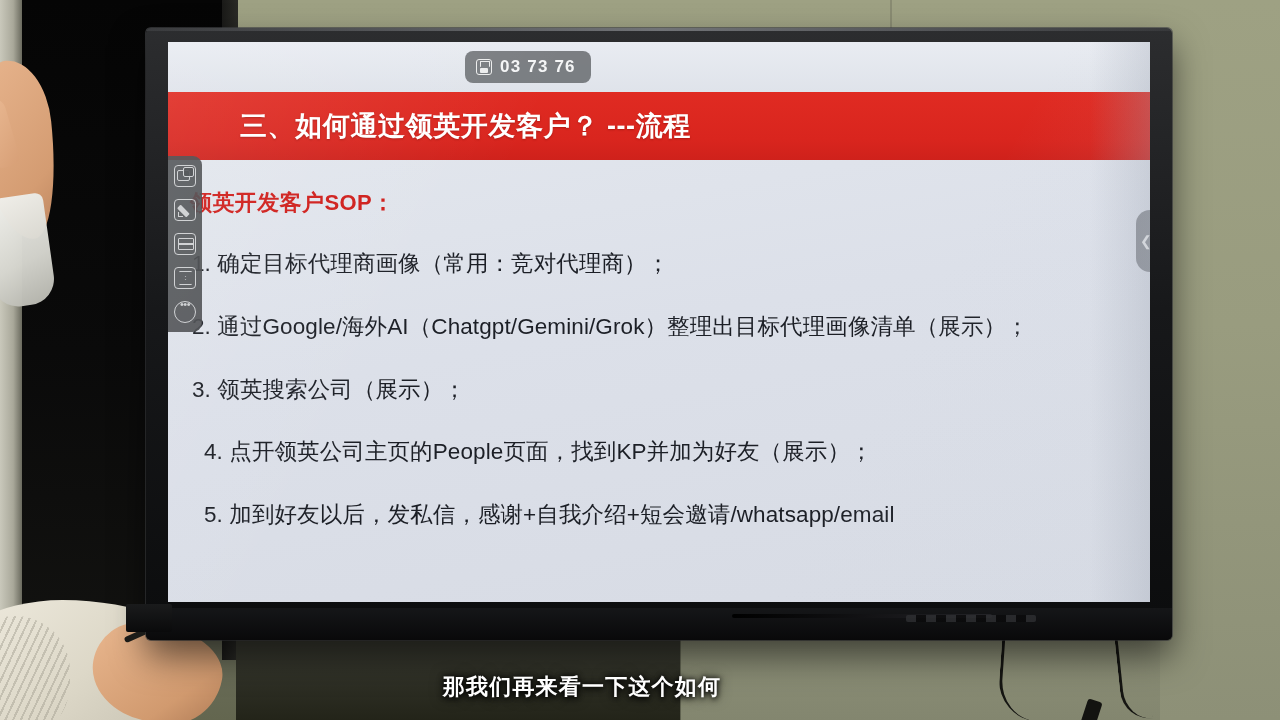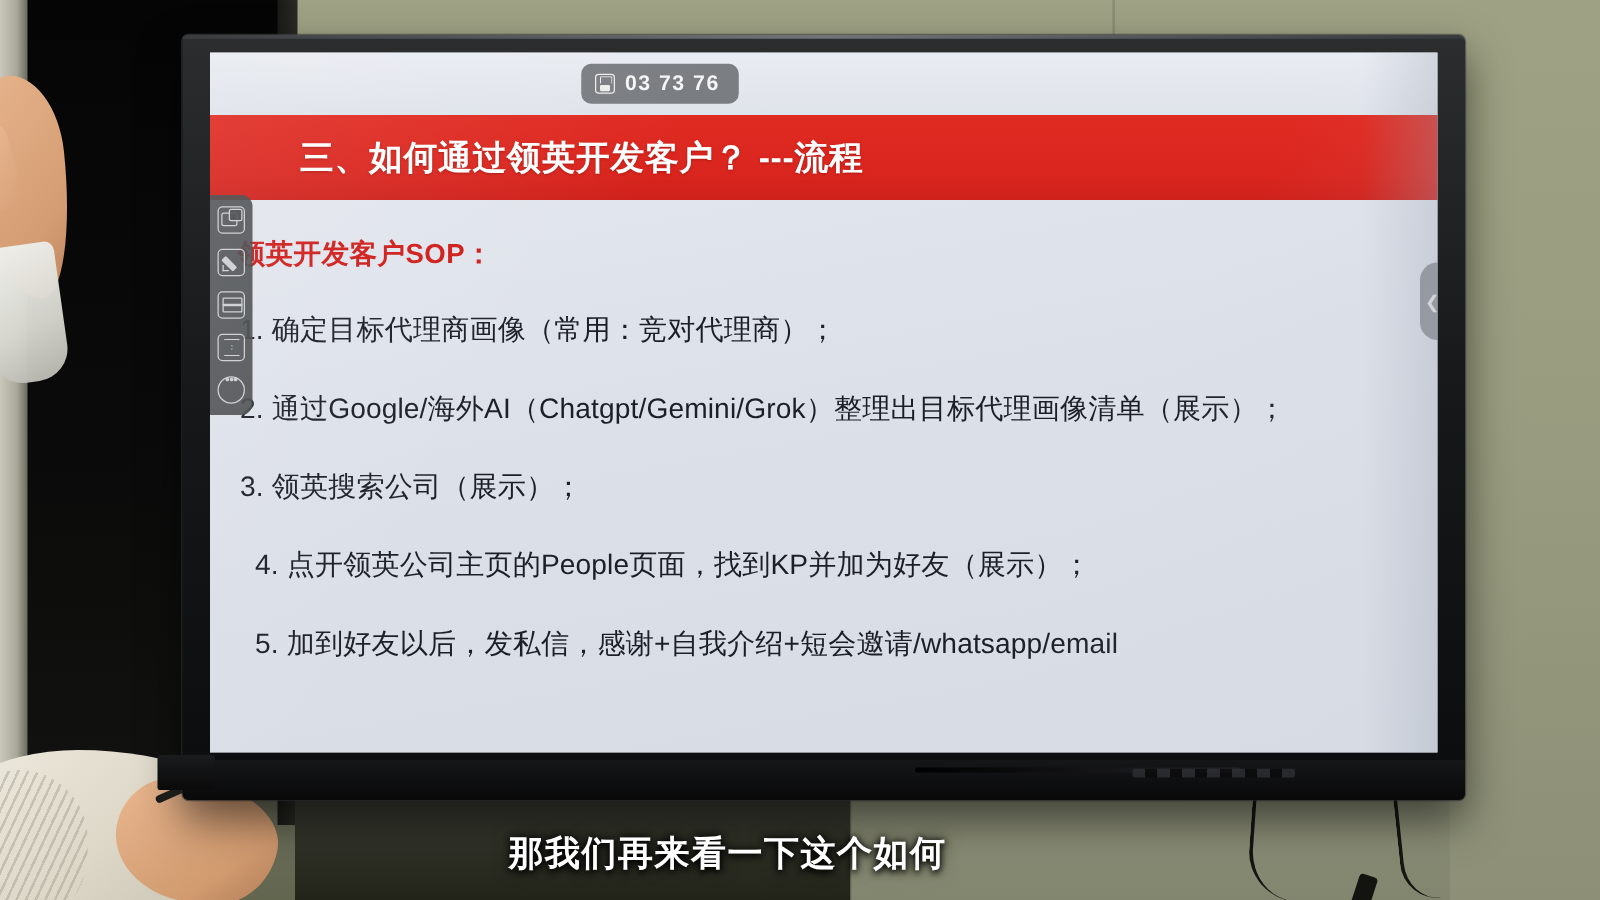--- a/index.html
+++ b/index.html
@@ -284,21 +284,21 @@
     position:absolute; right:0; top:0; width:60px; height:100%;
     background:linear-gradient(90deg,rgba(180,188,200,0),rgba(150,158,172,.28));
     pointer-events:none;
   }
 
   
   #caption {
     position:absolute; left:0; bottom:18px; width:1164px;
     text-align:center;
     color:#ffffff;
-    font-size:28px; font-weight:bold;
+    font-size:22px; font-weight:bold;
     letter-spacing:1.2px;
     text-shadow:0 0 5px rgba(0,0,0,.85), 0 2px 6px rgba(0,0,0,.9), 0 0 14px rgba(0,0,0,.6);
   }
 </style>
 </head>
 <body>
 
 <div id="room">
   <div class="wall-right"></div>
   <div class="wall-seam"></div>

